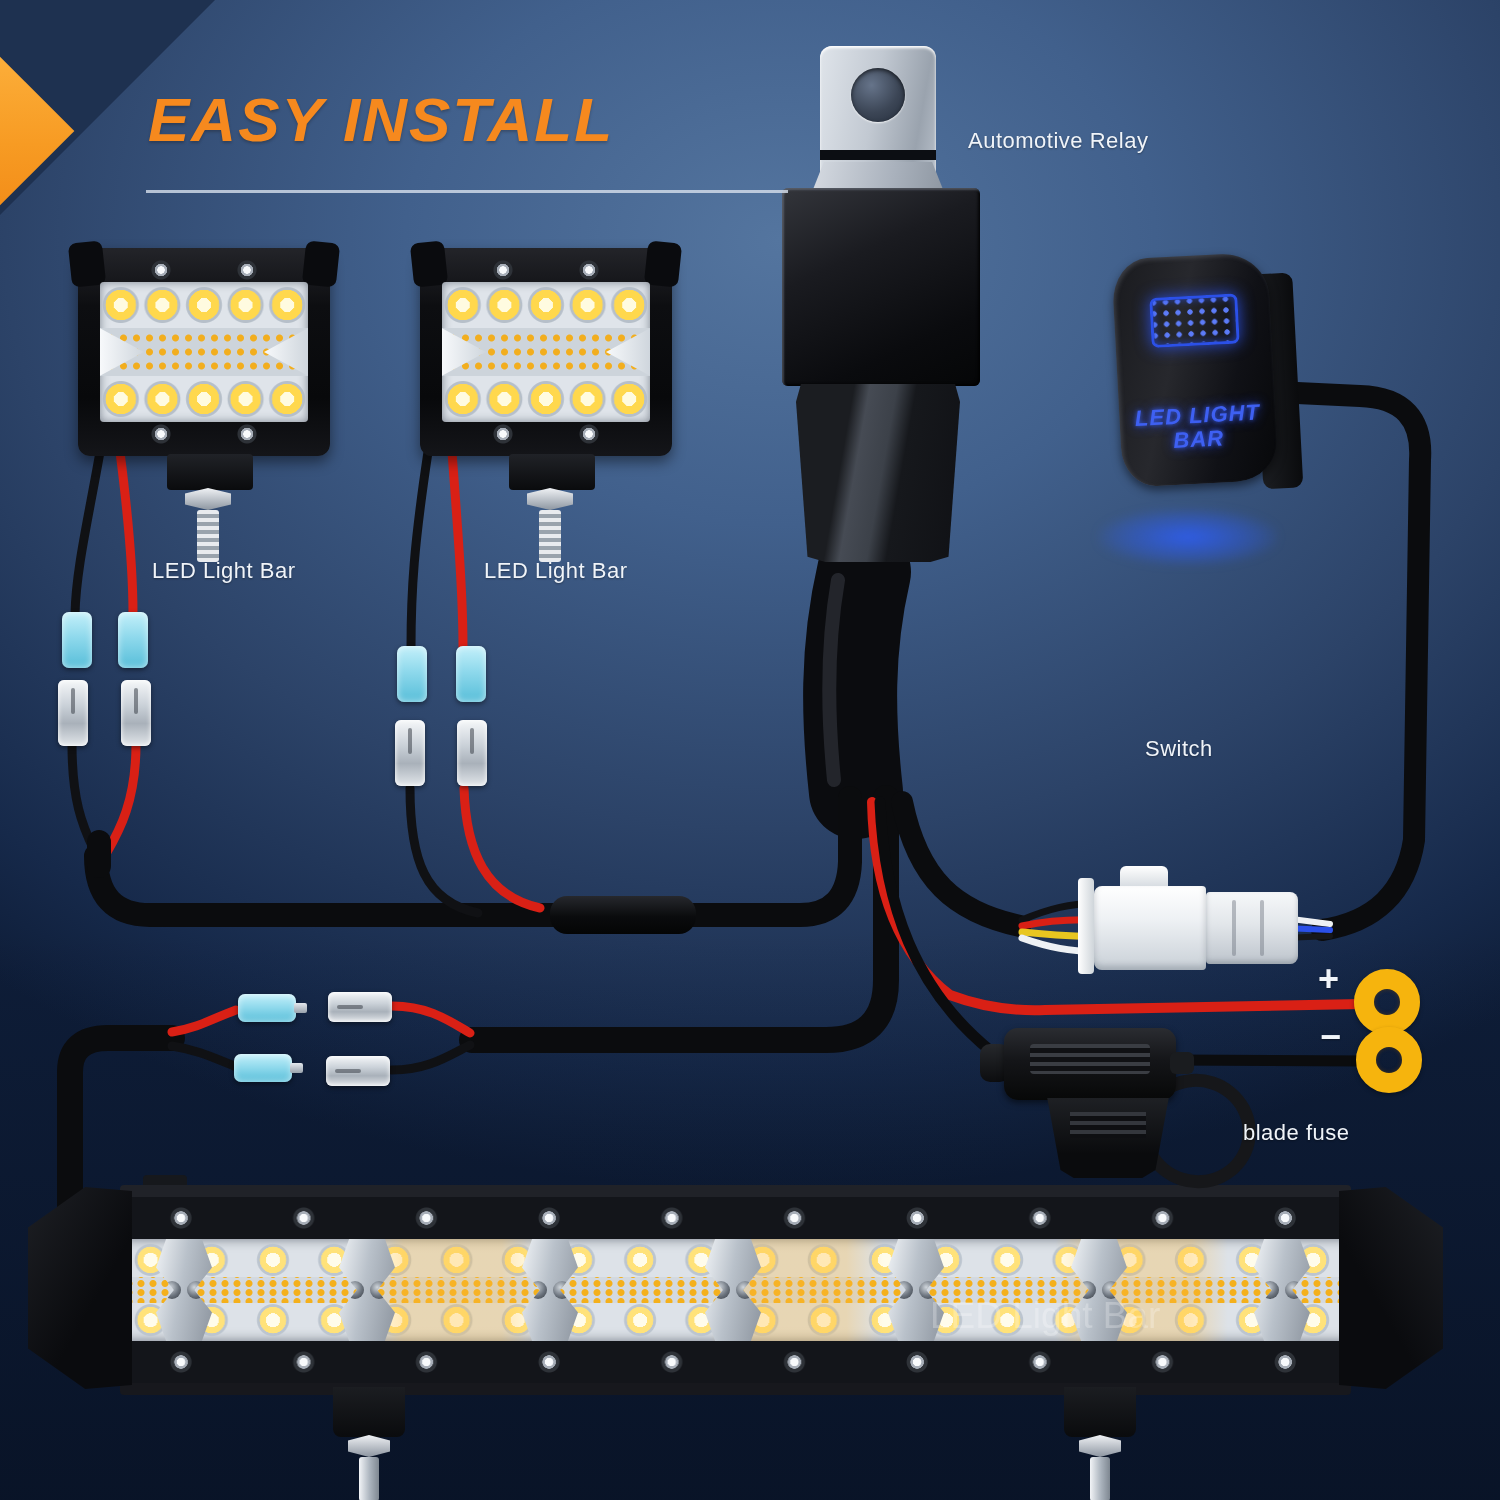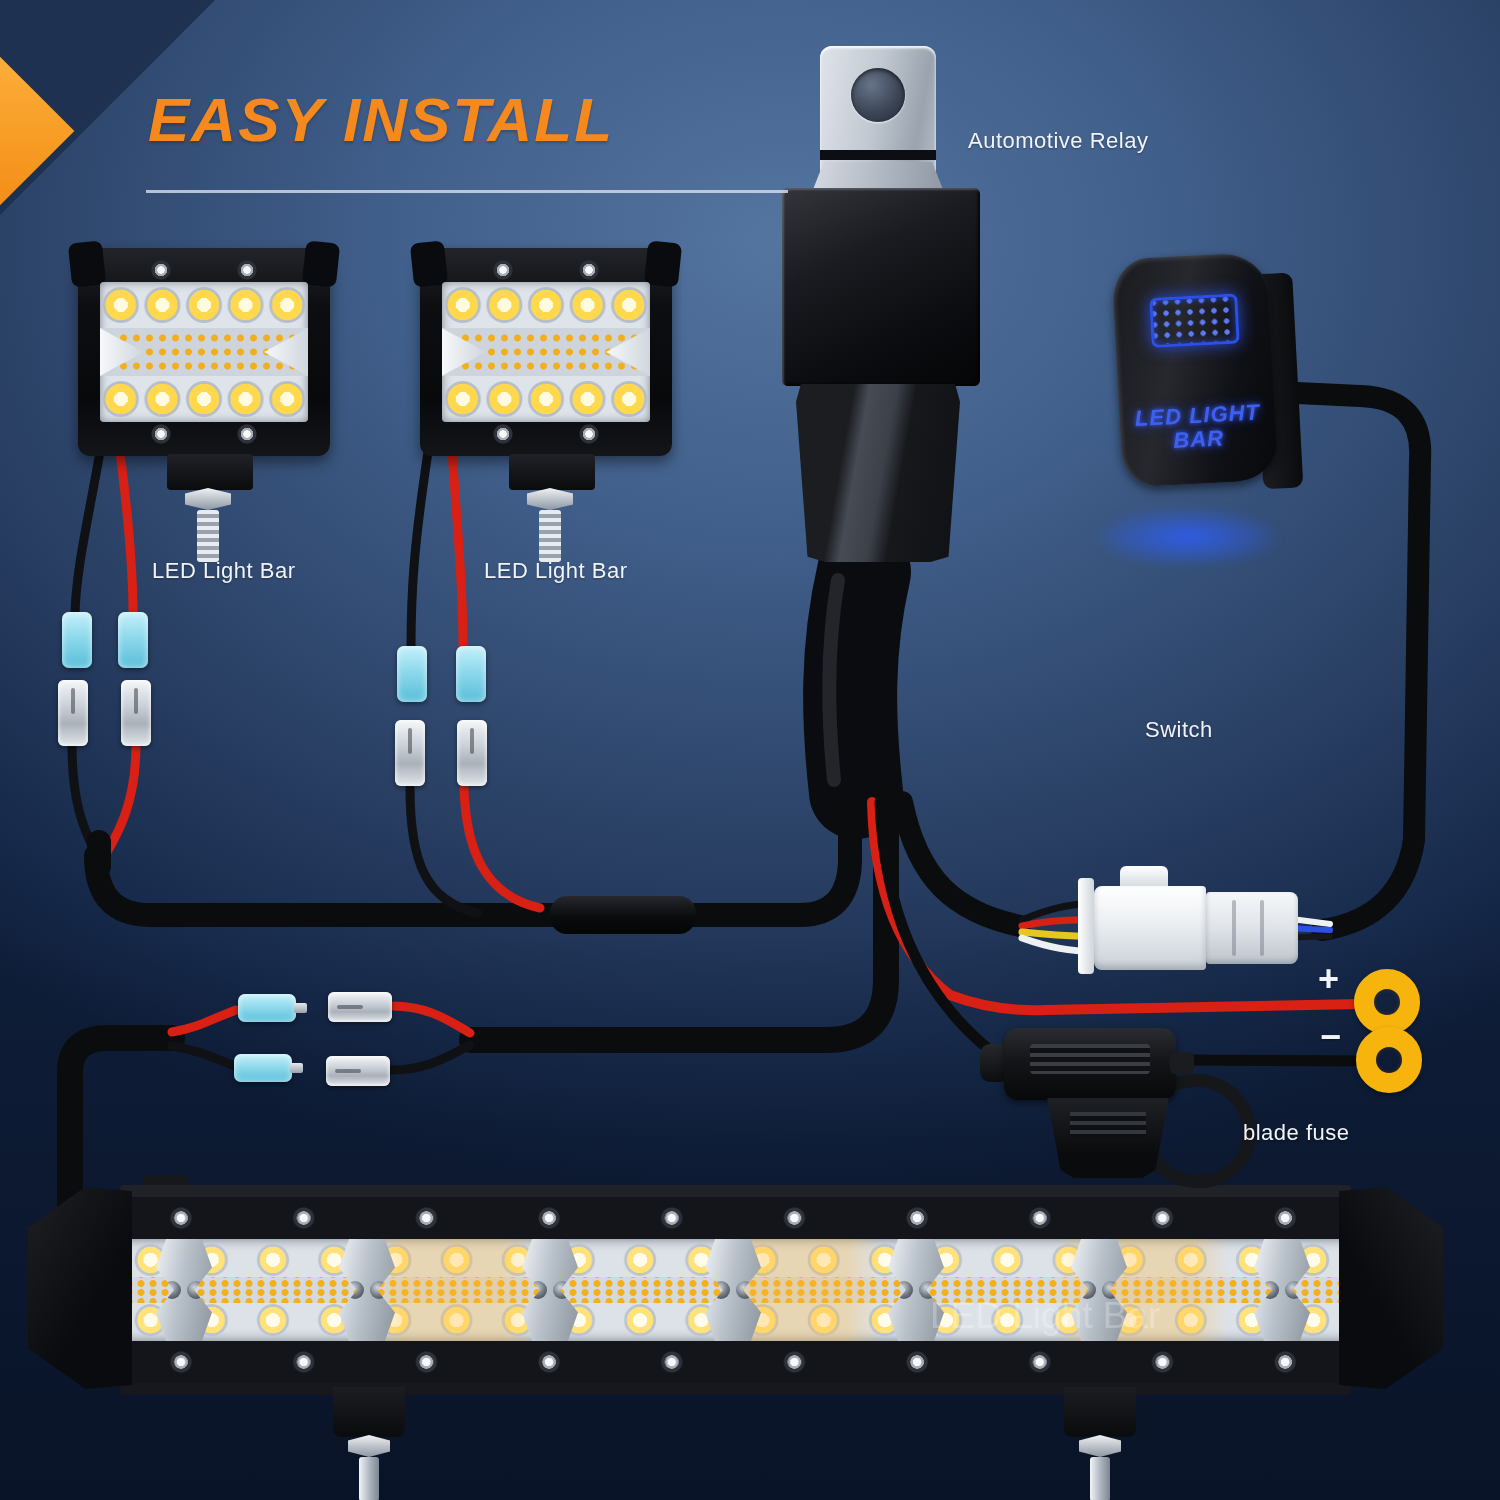--- a/index.html
+++ b/index.html
@@ -312,21 +312,21 @@
   <div class="switch">
     <div class="switch-side"></div>
     <div class="switch-body"></div>
     <div class="switch-icon"></div>
     <div class="switch-text">
       <div>LED LIGHT</div>
       <div>BAR</div>
     </div>
   </div>
   <div class="switch-glow"></div>
-  <div class="lbl" style="left:1145px;top:717px;">Switch</div>
+  <div class="lbl" style="left:1145px;top:736px;">Switch</div>
 
   <div class="fuse">
     <div class="fuse-leash"></div>
     <div class="fuse-boot"></div>
     <div class="fuse-body"></div>
     <div class="fuse-nub"></div>
     <div class="fuse-cover"></div>
   </div>
   <div class="lbl" style="left:1243px;top:1120px;">blade fuse</div>
 

